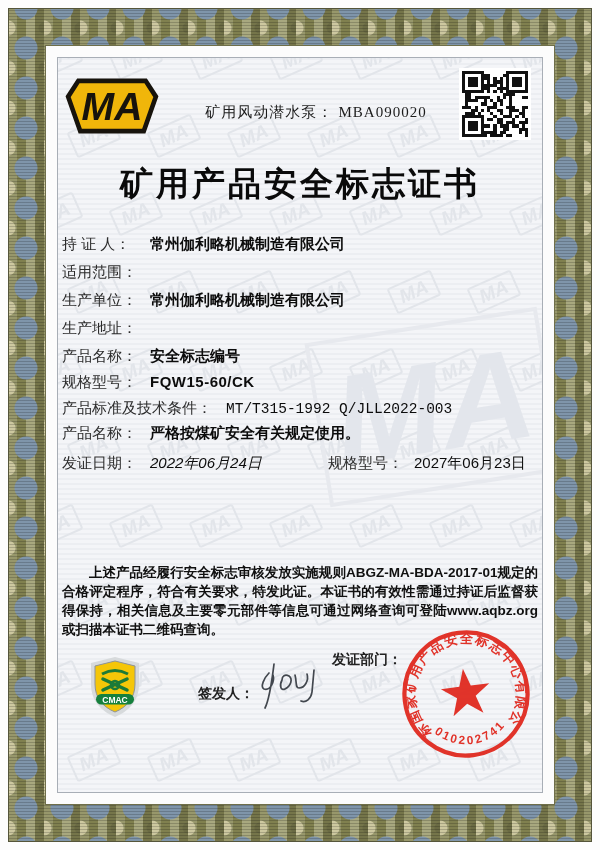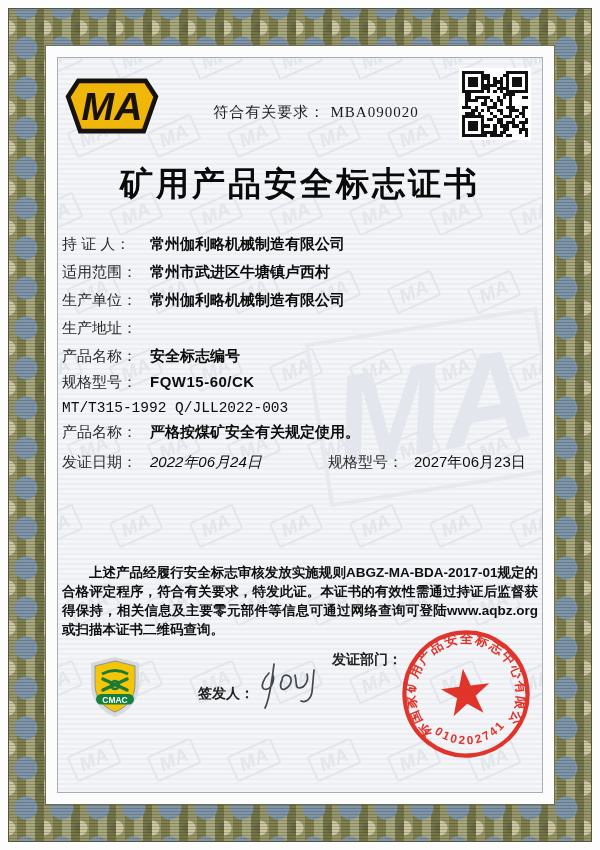--- a/index.html
+++ b/index.html
@@ -150,21 +150,21 @@
     <div class="wm-big">MA</div>
 
     <div class="content">
 
       <svg class="abs ma-badge" width="94" height="56" viewBox="0 0 100 60">
         <polygon points="14,3 86,3 97,20 84,57 16,57 3,20" fill="#f0b60a" stroke="#17130c" stroke-width="5"></polygon>
         <text x="50" y="45" text-anchor="middle" font-size="42" font-weight="bold" font-style="italic" font-family="Liberation Sans, sans-serif" fill="#17130c">MA</text>
       </svg>
 
       <div class="abs certno">
-        <span>符合有关要求：</span>
+        <span>矿用风动潜水泵：</span>
         <span class="num">MBA090020</span>
       </div>
 
       <div class="abs qr-wrap">
         <div class="qr" id="qrGrid">
             <div class="on"></div>
             <div class="on"></div>
             <div class="on"></div>
             <div class="on"></div>
             <div class="on"></div>
@@ -609,38 +609,38 @@
 
       <div class="abs title">矿用产品安全标志证书</div>
 
       <div class="abs fields">
         <div class="frow">
           <span class="flabel">持 证 人：</span>
           <span class="fvalue">常州伽利略机械制造有限公司</span>
         </div>
         <div class="frow">
           <span class="flabel">适用范围：</span>
-          <span class="fvalue">常州市武进区牛塘镇卢西村</span>
         </div>
         <div class="frow">
           <span class="flabel">生产单位：</span>
           <span class="fvalue">常州伽利略机械制造有限公司</span>
         </div>
         <div class="frow">
           <span class="flabel">生产地址：</span>
         </div>
         <div class="frow mb6">
           <span class="flabel">产品名称：</span>
           <span class="fvalue">安全标志编号</span>
         </div>
         <div class="frow mb6">
           <span class="flabel">规格型号：</span>
           <span class="fvalue model">FQW15-60/CK</span>
         </div>
         <div class="frow mb4">
+          <span class="flabel wide">产品标准及技术条件：</span>
           <span class="fvalue mono">MT/T315-1992 Q/JLL2022-003</span>
         </div>
         <div class="frow mb10">
           <span class="flabel">产品名称：</span>
           <span class="fvalue">严格按煤矿安全有关规定使用。</span>
         </div>
         <div class="frow mb10">
           <span class="flabel">发证日期：</span>
           <span class="fvalue val-issue">2022年06月24日</span>
           <span class="flabel lbl2">规格型号：</span>

